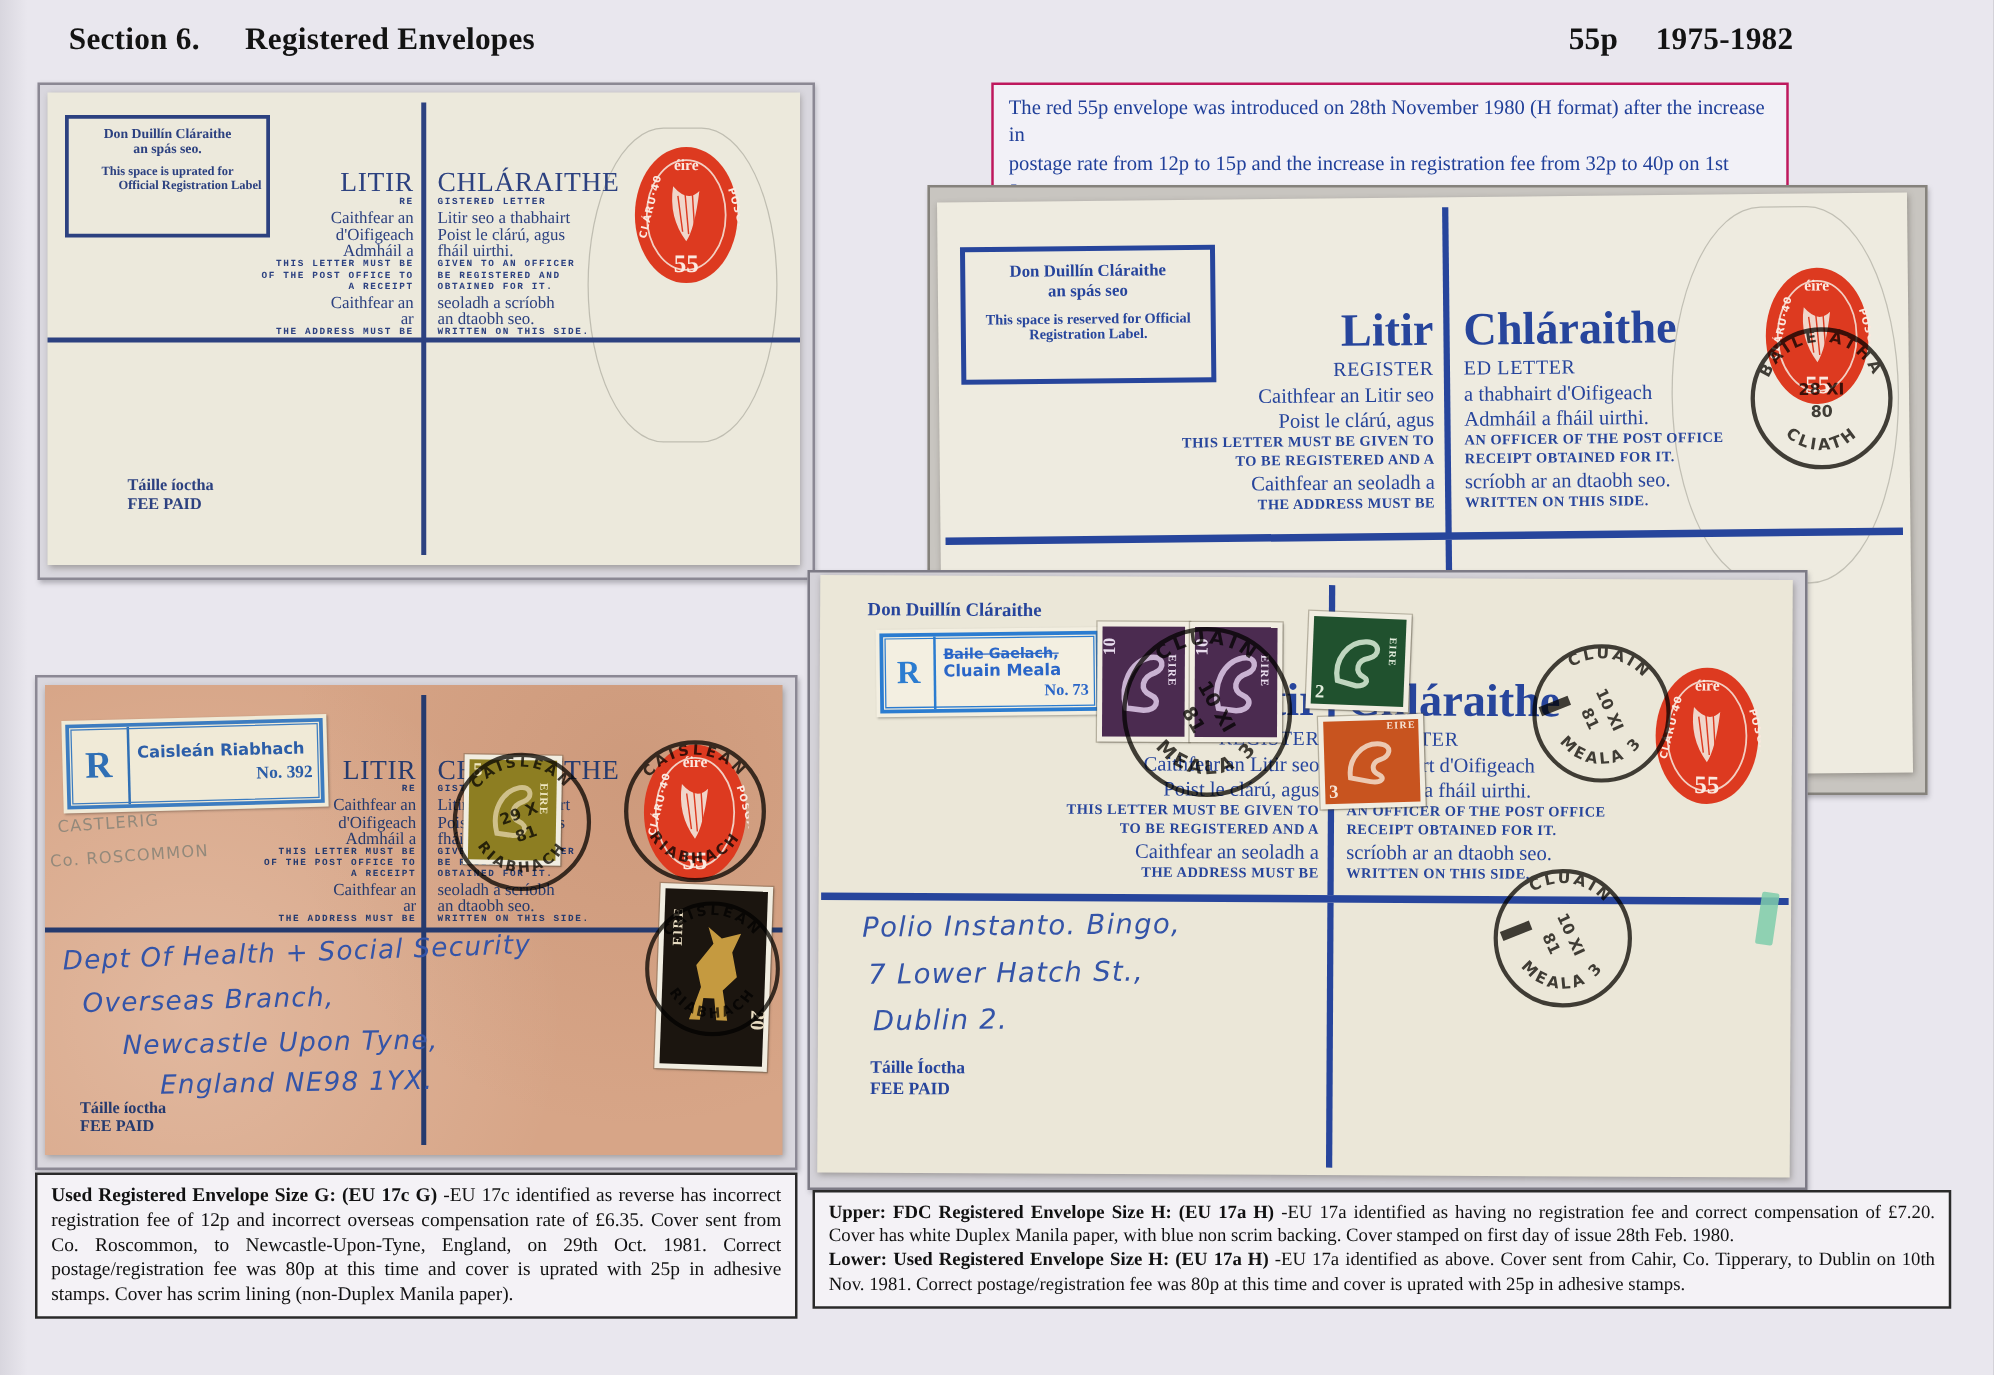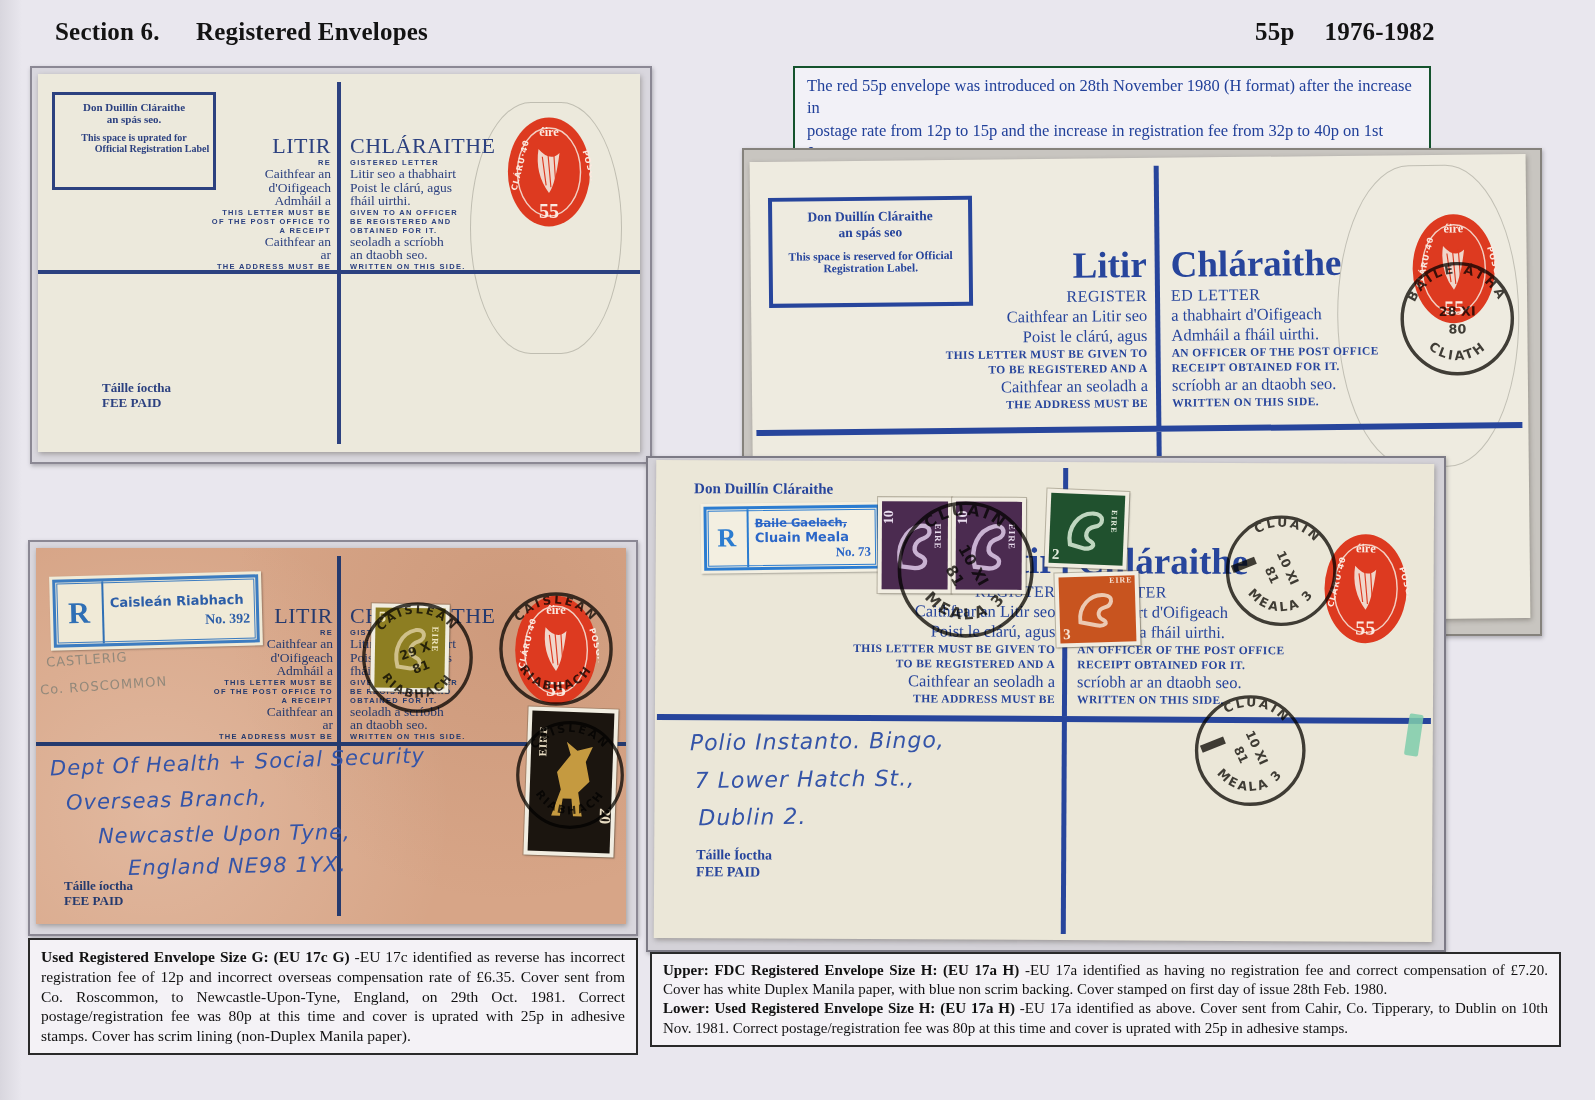--- a/index.html
+++ b/index.html
@@ -10,41 +10,41 @@
   
   .hdr{position:absolute;top:18px;color:#131313;font-weight:bold;font-size:25px;letter-spacing:.2px;}
   .hdr-sec{left:55px;}
   .hdr-title{left:196px;}
   .hdr-right{left:1255px;display:flex;gap:30px;}
   
   .txtbox{position:absolute;background:#f4f2f6;border:2px solid #2a2a2a;color:#111;
           font-size:15.5px;line-height:1.28;padding:7px 11px;text-align:justify;}
   .txtbox b{font-weight:bold;}
   .introbox{position:absolute;left:793px;top:66px;width:610px;background:#f2f1f7;
-          border:2px solid #14532d;color:#21409a;font-size:16.5px;line-height:1.35;padding:7px 12px;}
+          border:2px solid #be185d;color:#21409a;font-size:16.5px;line-height:1.35;padding:7px 12px;}
   .introbox .bold{font-weight:bold;}
   
   .sleeve{position:absolute;border:2px solid #8b8894;background:#d9d7de;box-shadow:1px 2px 4px rgba(60,60,70,.35);}
   .env{position:absolute;box-shadow:1px 2px 5px rgba(70,65,55,.4);}
   .env-cream{background:#ece9dc;}
   .env-white{background:#eeebe0;}
   .env-pink{background:#d7a587;background-image:radial-gradient(circle at 20% 70%,rgba(255,240,228,.25),transparent 55%),radial-gradient(circle at 80% 20%,rgba(150,90,60,.15),transparent 50%);}
   .vline,.hline{position:absolute;}
   .navyG{background:#2c4180;}
   .navyH{background:#27459c;}
   
   .printbox{position:absolute;border:3px solid #2c4180;color:#2c4180;text-align:center;
             font-weight:bold;font-family:"Liberation Serif",serif;}
   .printboxH{border-width:4px;border-color:#27459c;color:#27459c;}
   
   .col{position:absolute;color:#2c4180;}
   .colH{color:#27459c;}
   .col-r{text-align:right;}
   .gl-title{font-size:22px;line-height:24px;font-weight:normal;letter-spacing:.5px;}
-  .gl-caps{font-family:Liberation Sans, sans-serif;font-size:7.5px;line-height:9px;font-weight:bold;letter-spacing:1.3px;}
+  .gl-caps{font-family:Liberation Mono, monospace;font-size:7.5px;line-height:9px;font-weight:bold;letter-spacing:1.3px;}
   .gl-serif{font-size:13.5px;line-height:13.5px;}
   .hl-title{font-size:37px;line-height:42px;font-weight:bold;}
   .hl-sub{font-size:16px;line-height:20px;letter-spacing:.5px;}
   .hl-serif{font-size:16.5px;line-height:20px;}
   .hl-caps{font-size:11.5px;line-height:15px;font-weight:bold;letter-spacing:.4px;}
   .fee{position:absolute;font-weight:bold;font-size:13px;line-height:15px;color:#2c4180;font-family:Liberation Serif, serif;}
   .feeH{color:#27459c;font-size:14px;line-height:17px;}
   
   .imprint{position:absolute;}
   .imp-country{font-size:13px;font-weight:bold;fill:#fbe9e0;font-family:"Liberation Serif",serif;}
@@ -85,21 +85,21 @@
 </style>
 </head>
 <body>
 
 <div id="page">
 
   <div class="hdr hdr-sec">Section 6.</div>
   <div class="hdr hdr-title">Registered Envelopes</div>
   <div class="hdr hdr-right">
     <span>55p</span>
-    <span>1976-1982</span>
+    <span>1975-1982</span>
   </div>
 
   <div class="introbox">
     <div>The red 55p envelope was introduced on 28th November 1980 (H format)  after  the increase in</div>
     <div>postage rate from 12p to 15p and the increase in registration fee from 32p to 40p on 1st January</div>
     <div>1980 (15p postage and 40p registration fee). Envelope was issued in formats G, H and K.</div>
     <div class="bold">This was the final K format issued.</div>
   </div>
 
   <div class="sleeve" style="left:742px;top:148px;width:796px;height:484px;background:#c8c5c0;border-color:#85827c;"></div>

